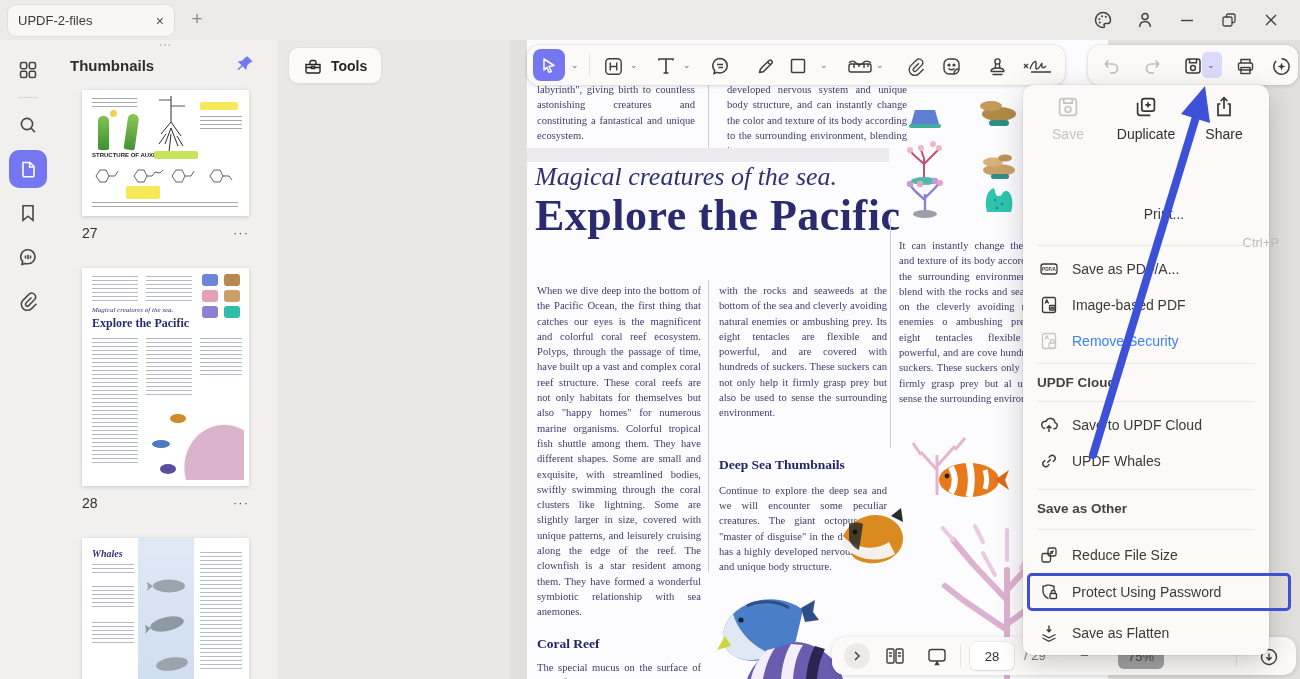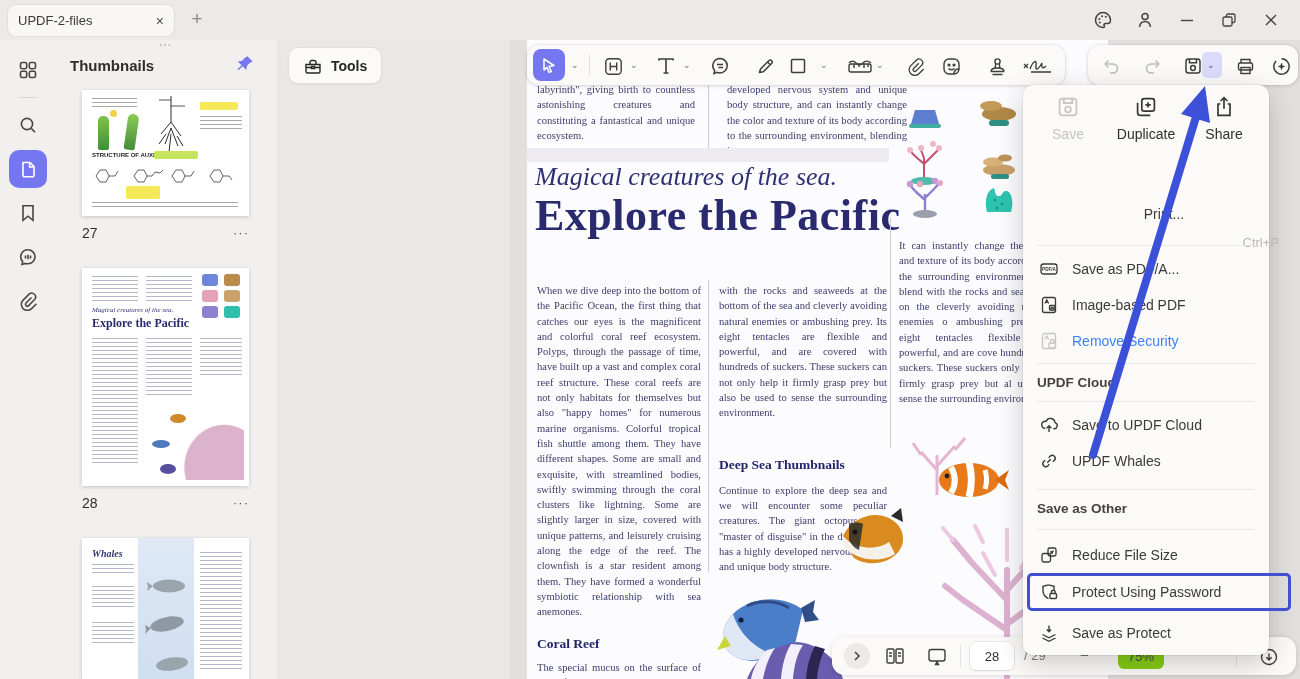--- a/index.html
+++ b/index.html
@@ -74,21 +74,21 @@
   .protect { outline:3px solid #4150d3; outline-offset:-1px; border-radius:3px; }
 
   
   .bbar { position:absolute; left:322px; top:597px; width:464px; height:38px; background:#fbfaf9;
           border-radius:13px; box-shadow:0 1px 5px rgba(0,0,0,.15); }
   .circ { position:absolute; top:6px; width:26px; height:26px; border-radius:50%; background:#ecebe9;
           display:flex; align-items:center; justify-content:center; color:#4a4a4a; font-size:12px; }
   .pgbox { position:absolute; left:138px; top:5px; width:44px; height:28px; background:#fff; border-radius:6px;
            box-shadow:0 0 0 1px rgba(0,0,0,.06), 0 1px 2px rgba(0,0,0,.08); font-size:13px; color:#2e2e2e;
            display:flex; align-items:center; justify-content:center; }
-  .zoomchip { position:absolute; left:286px; top:6px; width:46px; height:26px; background:#84cc16; border-radius:6px;
+  .zoomchip { position:absolute; left:286px; top:6px; width:46px; height:26px; background:#a3a3a3; border-radius:6px;
               font-size:13px; color:#4c4c4c; display:flex; align-items:center; justify-content:center; }
 </style>
 </head>
 <body>
 
 <div class="titlebar">
   <div class="tab">
     <span>UPDF-2-files</span>
     <span class="x">×</span>
   </div>
@@ -601,21 +601,21 @@
         <rect x="11" y="11.5" width="6.5" height="5" rx="1"></rect>
           <path d="M12.4 11.5v-1.4a1.85 1.85 0 0 1 3.7 0v1.4"></path>
       </svg>
       <span>Protect Using Password</span>
     </div>
     <div class="mi" style="top:530px;">
       <svg width="20" height="20" viewBox="0 0 20 20" fill="none" stroke="#3a3a3a" stroke-width="1.4">
         <path d="M10 2.5v6M7.8 6.5 10 8.7l2.2-2.2"></path>
         <path d="M3.5 11.5 10 14.8l6.5-3.3M3.5 15 10 18.3 16.5 15"></path>
       </svg>
-      <span>Save as Protect</span>
+      <span>Save as Flatten</span>
     </div>
   </div>
 
   <svg class="abs" style="left:0;top:0;pointer-events:none;" width="790" height="639" viewBox="0 0 790 639">
     <path d="M583 415 686 77" stroke="#3c50d8" stroke-width="8" stroke-linecap="round" fill="none"></path>
     <path d="M695 46 700 83 671 74 Z" fill="#3c50d8"></path>
   </svg>
 </div>
 
 </body></html>

